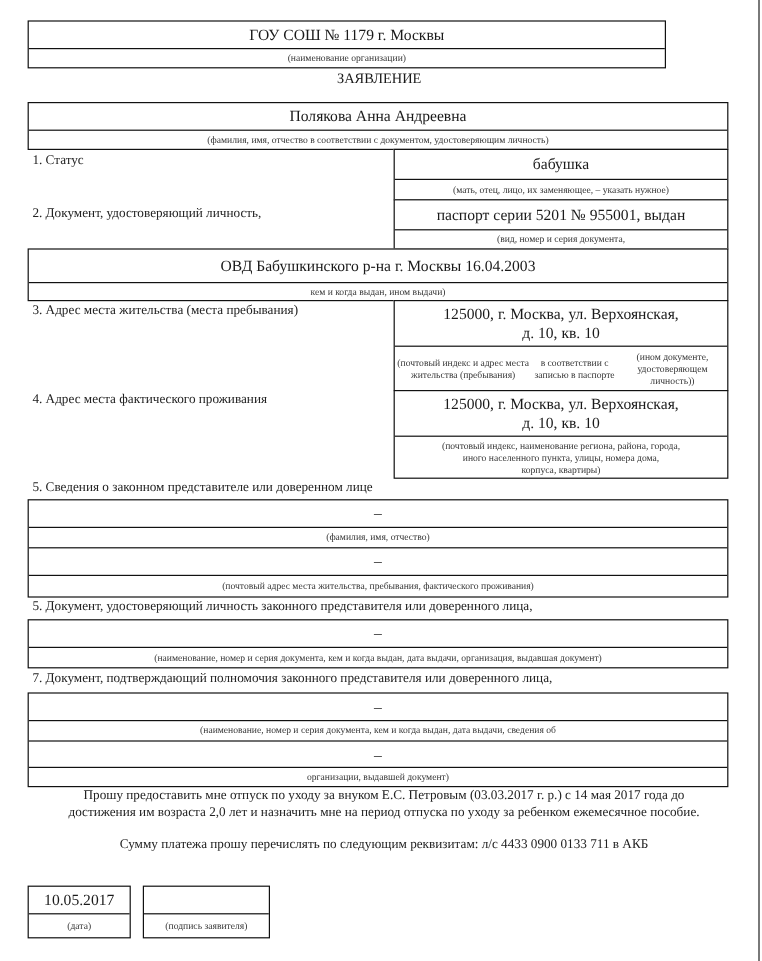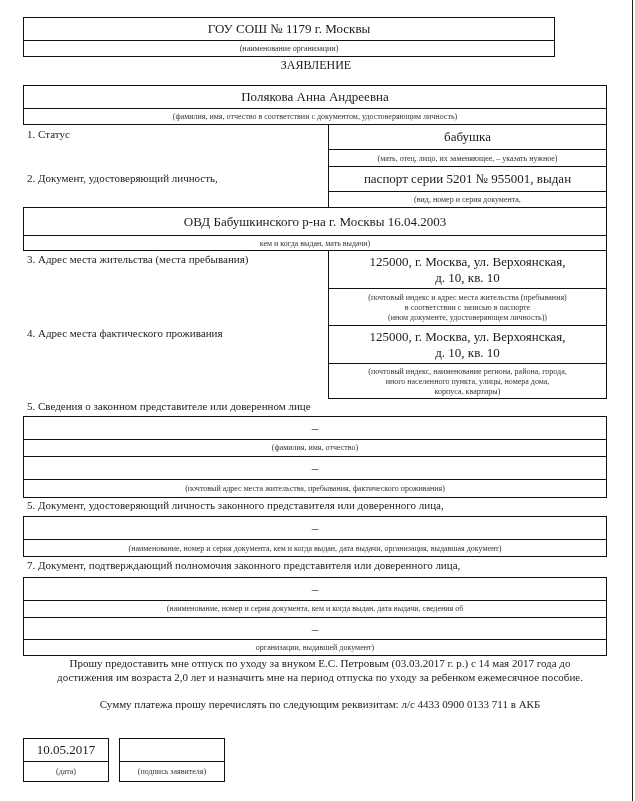--- a/index.html
+++ b/index.html
@@ -52,30 +52,30 @@
 <div class="box" style="left:328px; top:166px; width:279px; height:42px;">
   <div class="row val" style="top:0; height:24px;">
       <span>паспорт серии 5201 № 955001, выдан</span>
     </div>
   <div class="row div hint" style="top:24px; height:17px;">(вид, номер и серия документа,</div>
 </div>
 <div class="box" style="left:23px; top:207px; width:584px; height:44px;">
   <div class="row val" style="top:0; height:27px;">
       <span>ОВД Бабушкинского р-на г. Москвы 16.04.2003</span>
     </div>
-  <div class="row div hint" style="top:27px; height:16px;">кем и когда выдан, мать выдачи)</div>
+  <div class="row div hint" style="top:27px; height:16px;">кем и когда выдан, ином выдачи)</div>
 </div>
 
 <div class="label" style="left:27px; top:253px;">3. Адрес места жительства (места пребывания)</div>
 <div class="box" style="left:328px; top:250px; width:279px; height:76px;">
   <div class="row val" style="top:0; height:37px; flex-direction:column; line-height:16px;">
     <span>125000, г. Москва, ул. Верхоянская,</span>
     <span>д. 10, кв. 10</span>
   </div>
-  <div class="row div hint" style="top:37px; height:38px; flex-direction:column;">
+  <div class="row div hint" style="top:37px; height:38px; flex-direction:row;">
     <span>(почтовый индекс и адрес места жительства (пребывания)</span>
     <span>в соответствии с записью в паспорте</span>
     <span>(ином документе, удостоверяющем личность))</span>
   </div>
 </div>
 
 <div class="label" style="left:27px; top:327px;">4. Адрес места фактического проживания</div>
 <div class="box" style="left:328px; top:325px; width:279px; height:74px;">
   <div class="row val" style="top:0; height:37px; flex-direction:column; line-height:16px;">
     <span>125000, г. Москва, ул. Верхоянская,</span>

